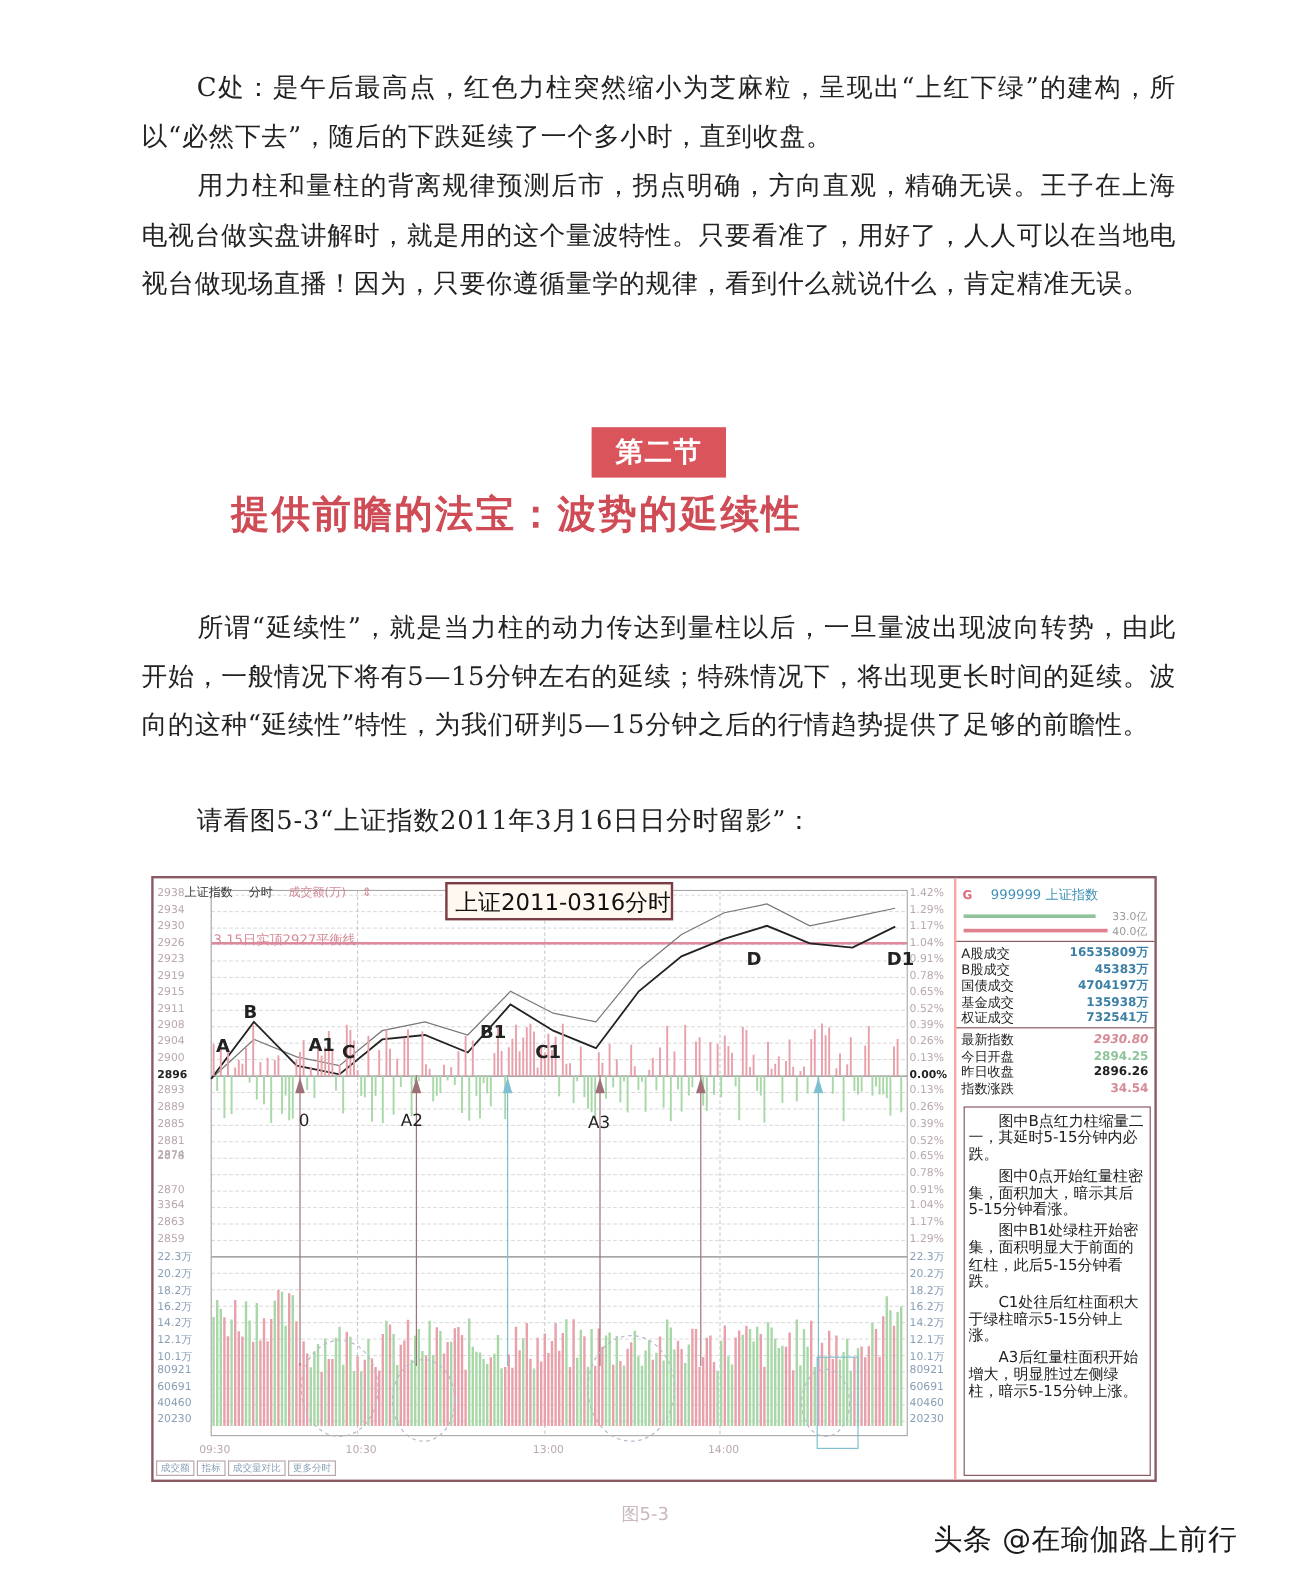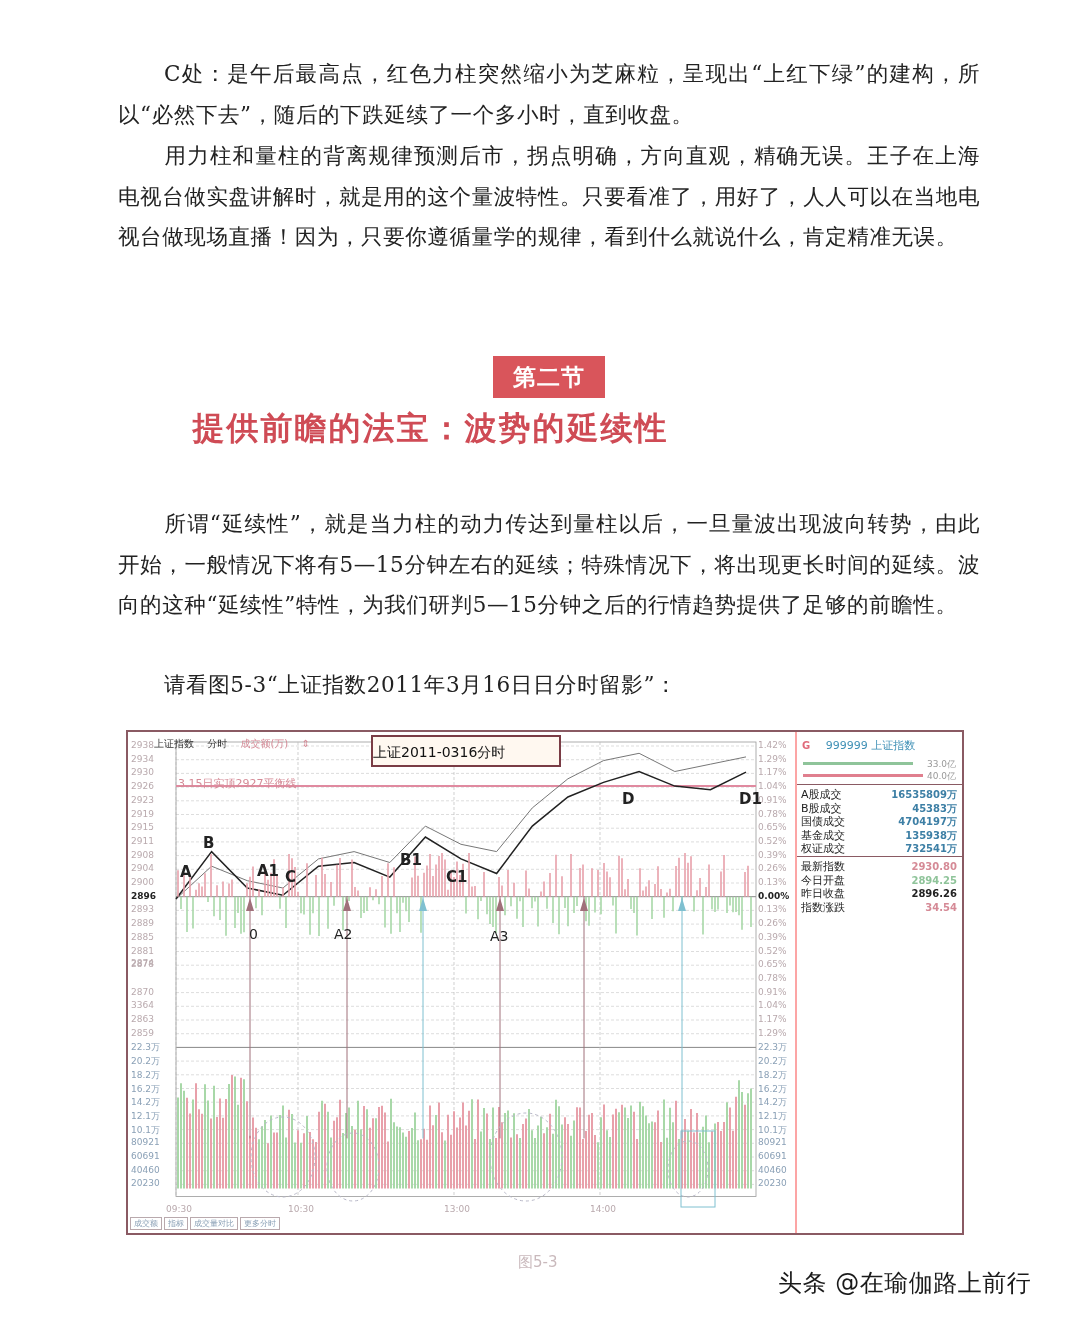--- a/index.html
+++ b/index.html
@@ -7,21 +7,21 @@
   .para{position:absolute;left:118px;width:862px;font-size:21.5px;line-height:40.5px;letter-spacing:0.6px;text-align:justify;}
   .para .ind{display:inline-block;width:46px;}
   #p1{top:54px;}
   #p2{top:136px;}
   #p3{top:504px;}
   #p4{top:665px;}
   .sec-badge{position:absolute;left:493px;top:356px;width:112px;height:42px;background:#d9555b;color:#fff;font-family:"DejaVu Sans",sans-serif;font-weight:bold;font-size:23px;line-height:42px;text-align:center;letter-spacing:1px;}
   .sec-title{position:absolute;left:0;width:861px;top:408px;text-align:center;color:#cf4b55;font-family:Liberation Mono, monospace;font-weight:bold;font-size:32px;letter-spacing:2px;line-height:46px;}
   .figure{position:absolute;left:126px;top:730px;width:838px;height:505px;border:2px solid #8a5a63;background:#fff;box-sizing:border-box;}
   .figure svg{position:absolute;left:0;top:0;}
-  .title-box{position:absolute;left:243px;top:3px;width:190px;height:32px;border:2px solid #7a3c45;background:#fff8f0;font-family:"DejaVu Sans",sans-serif;font-size:14px;line-height:30px;text-align:left;color:#111;box-sizing:border-box;}
+  .title-box{position:absolute;left:243px;top:3px;width:190px;height:32px;border:2px solid #7a3c45;background:#fff8f0;font-family:"DejaVu Sans",sans-serif;font-size:19px;line-height:30px;text-align:right;color:#111;box-sizing:border-box;}
   .hdr{position:absolute;left:26px;top:5px;font-family:"DejaVu Sans",sans-serif;font-size:10px;color:#333;}
   .hdr span{margin-right:10px;}
   .hdr .amt{color:#d58a96;}
   .ylab{position:absolute;font-family:"DejaVu Sans",sans-serif;font-size:9px;color:#b9a9ad;}
   .ylab.l{left:3px;width:44px;text-align:left;}
   .ylab.r{left:630px;width:40px;text-align:left;}
   .ylab.bold{color:#222;font-weight:bold;}
   .ylab.blue{color:#8aa0b6;}
   .xlab{position:absolute;top:472px;font-family:"DejaVu Sans",sans-serif;font-size:9px;color:#b9a9ad;}
   .btabs{position:absolute;left:2px;top:485px;font-family:"DejaVu Sans",sans-serif;font-size:8px;}
@@ -630,32 +630,39 @@
         </div>
         <div class="row" style="top: 110px;">
           <span class="k">权证成交</span>
           <span class="v" style="color:#3d7fa5">732541万</span>
         </div>
       </div>
     <div class="sep" style="top:124px;"></div>
     <div id="quotes">
         <div class="row" style="top: 128px;">
           <span class="k">最新指数</span>
-          <span class="v" style="color: rgb(213, 138, 150);">2930.80</span>
+          <span class="v" style="color: rgb(213, 138, 150); font-style: italic;">2930.80</span>
         </div>
         <div class="row" style="top: 141.5px;">
           <span class="k">今日开盘</span>
           <span class="v" style="color: rgb(143, 196, 154);">2894.25</span>
         </div>
         <div class="row" style="top: 155px;">
           <span class="k">昨日收盘</span>
           <span class="v" style="color: rgb(34, 34, 34);">2896.26</span>
         </div>
         <div class="row" style="top: 168.5px;">
           <span class="k">指数涨跌</span>
           <span class="v" style="color: rgb(213, 138, 150);">34.54</span>
         </div>
       </div>
+    <div class="notes" id="notes">
+        <p>图中B点红力柱缩量二一，其延时5-15分钟内必跌。</p>
+        <p>图中0点开始红量柱密集，面积加大，暗示其后5-15分钟看涨。</p>
+        <p>图中B1处绿柱开始密集，面积明显大于前面的红柱，此后5-15分钟看跌。</p>
+        <p>C1处往后红柱面积大于绿柱暗示5-15分钟上涨。</p>
+        <p>A3后红量柱面积开始增大，明显胜过左侧绿柱，暗示5-15分钟上涨。</p>
+      </div>
   </div>
 </div>
 
 <div class="caption">图5-3</div>
 <div class="watermark">头条 @在瑜伽路上前行</div>
 
 </body></html>

